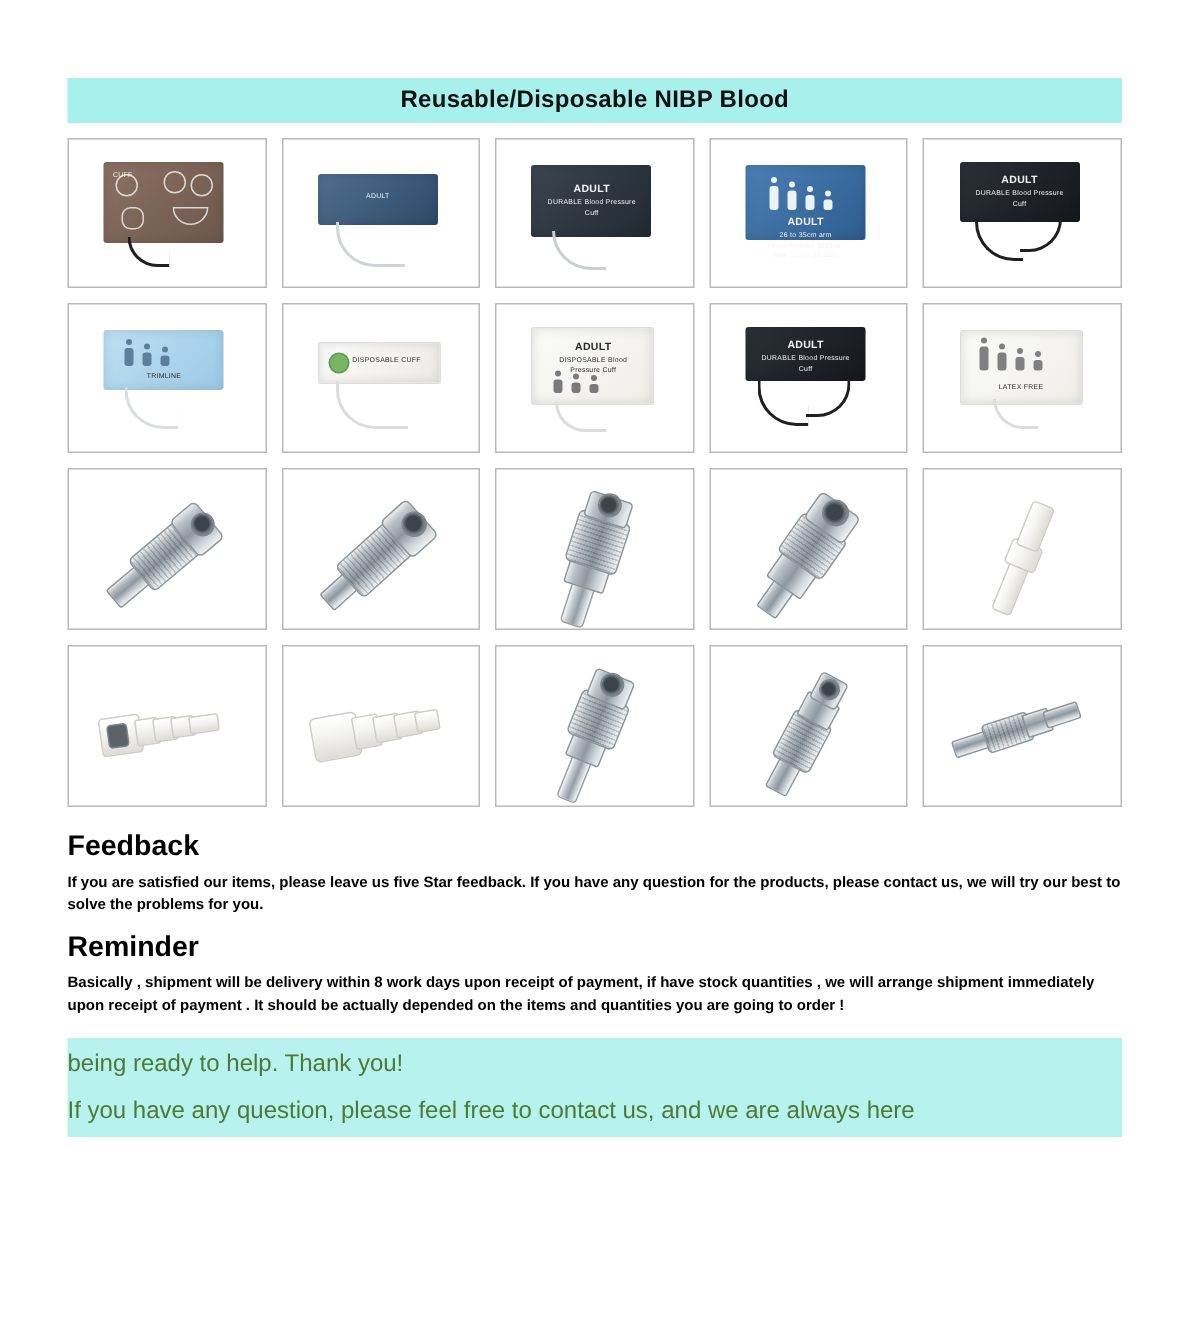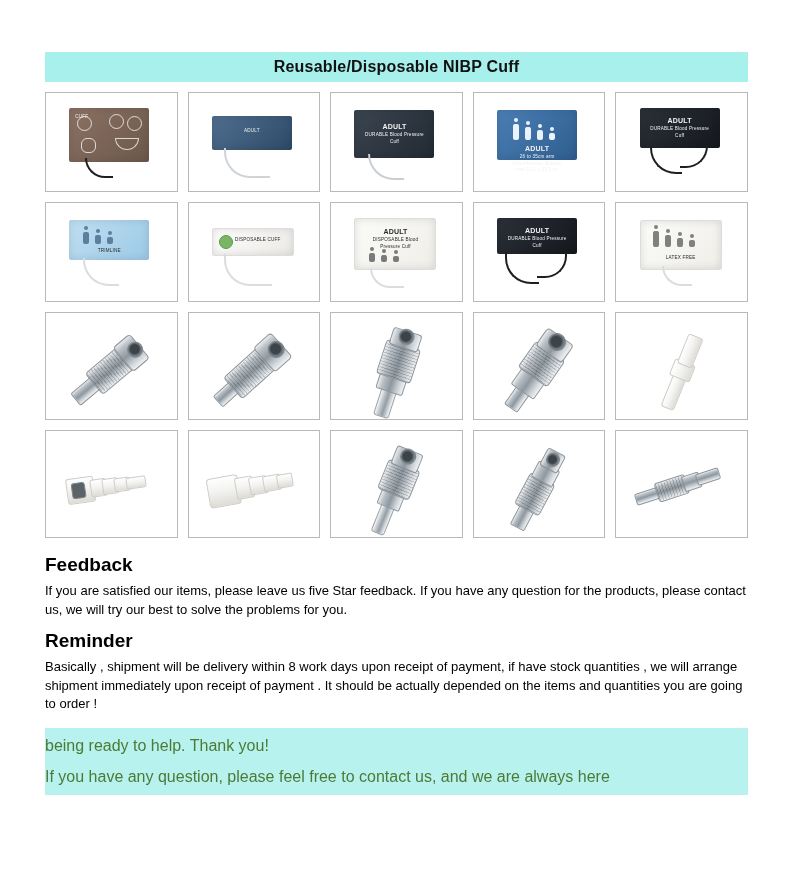--- a/index.html
+++ b/index.html
@@ -183,43 +183,43 @@
 
   
   .text-wrap { margin-top: 16px; }
   h2.head {
     font-size: 19px;
     font-weight: bold;
     margin: 6px 0 6px 0;
     color: #000;
   }
   p.para {
-    font-size: 13px;
-    font-weight: normal;
+    font-size: 10px;
+    font-weight: bold;
     line-height: 1.45;
     margin: 0 0 10px 0;
     color: #000;
   }
   .closing {
     margin-top: 14px;
     background: #b8f2ee;
     color: #4c7a36;
     font-size: 16px;
     line-height: 1.95;
     padding: 2px 0 2px 0;
   }
   .closing span { display: block; }
 </style>
 </head>
 <body>
 
 <div class="page">
 
 
-  <div class="section-bar" id="nibp-section-bar">Reusable/Disposable NIBP Cuff</div>
+  <div class="section-bar" id="nibp-section-bar">Reusable/Disposable NIBP Blood</div>
 
   <div class="grid">
 
     <div class="cell">
       <div class="cell-inner">
         <div class="cuff">
           <div class="body brown">
             <div class="ring" style="left:8px;top:8px;"></div>
             <div class="ring" style="left:40px;top:6px;"></div>
             <div class="ring" style="left:58px;top:8px;"></div>

